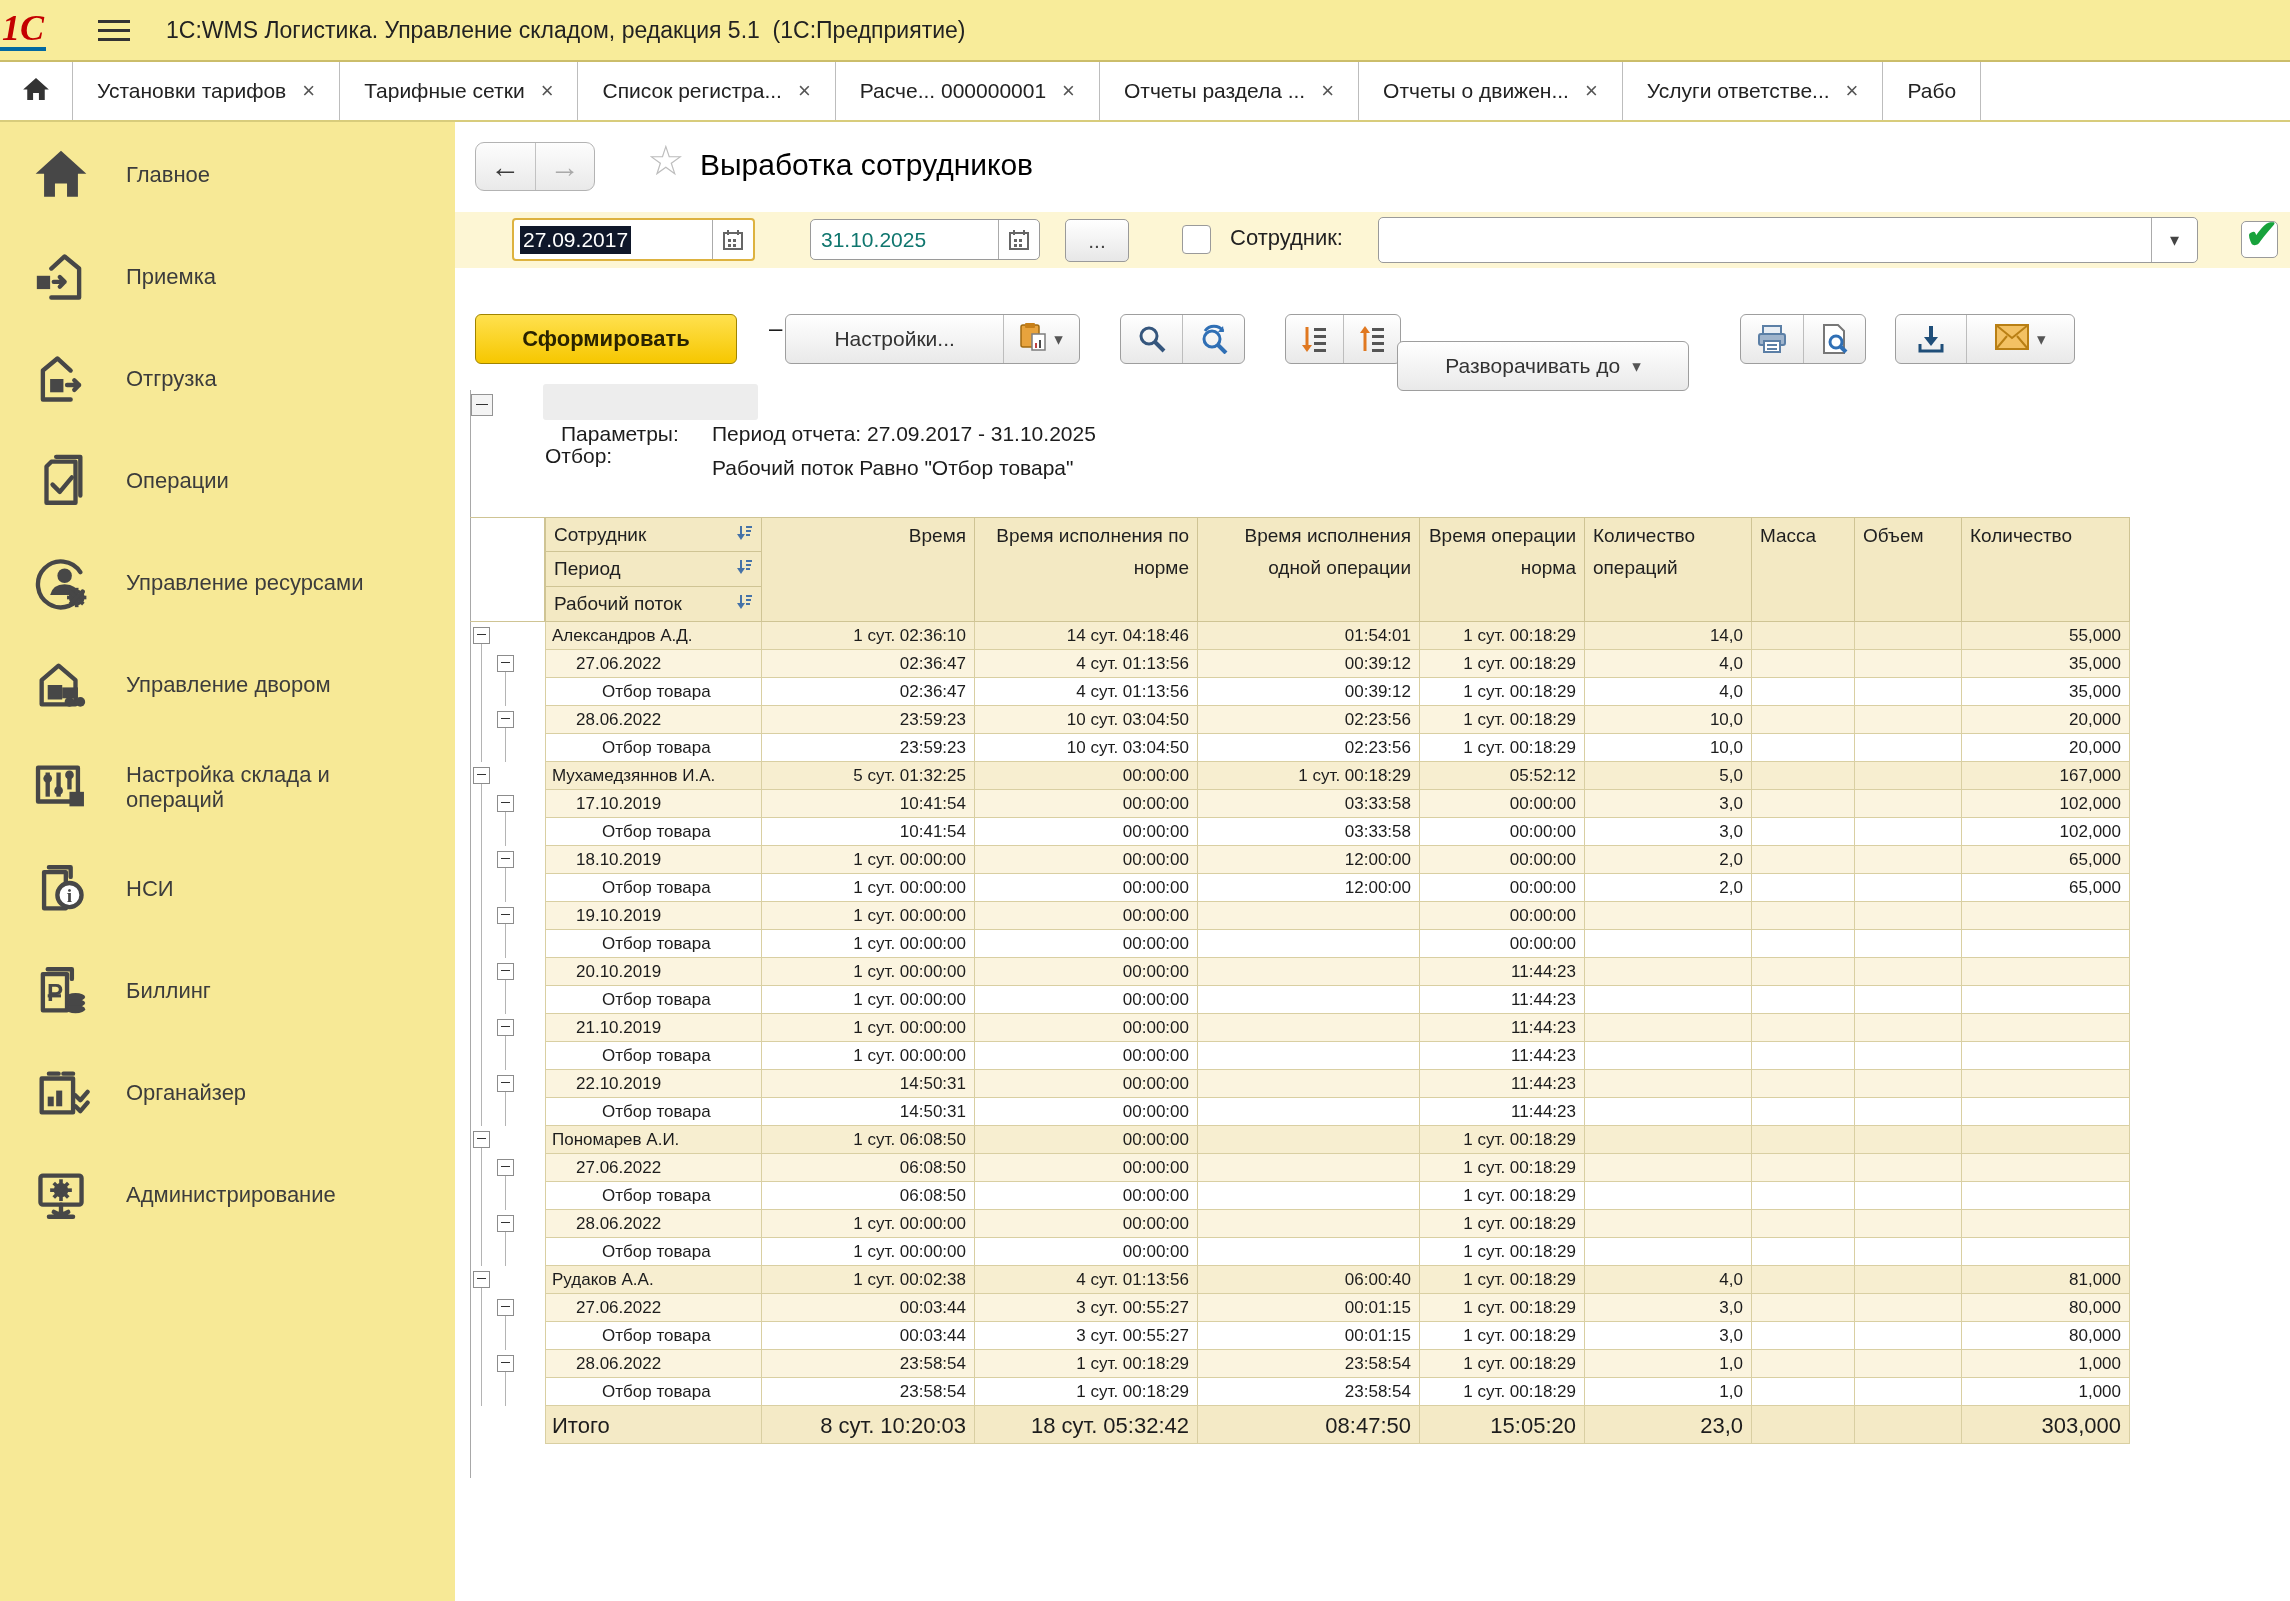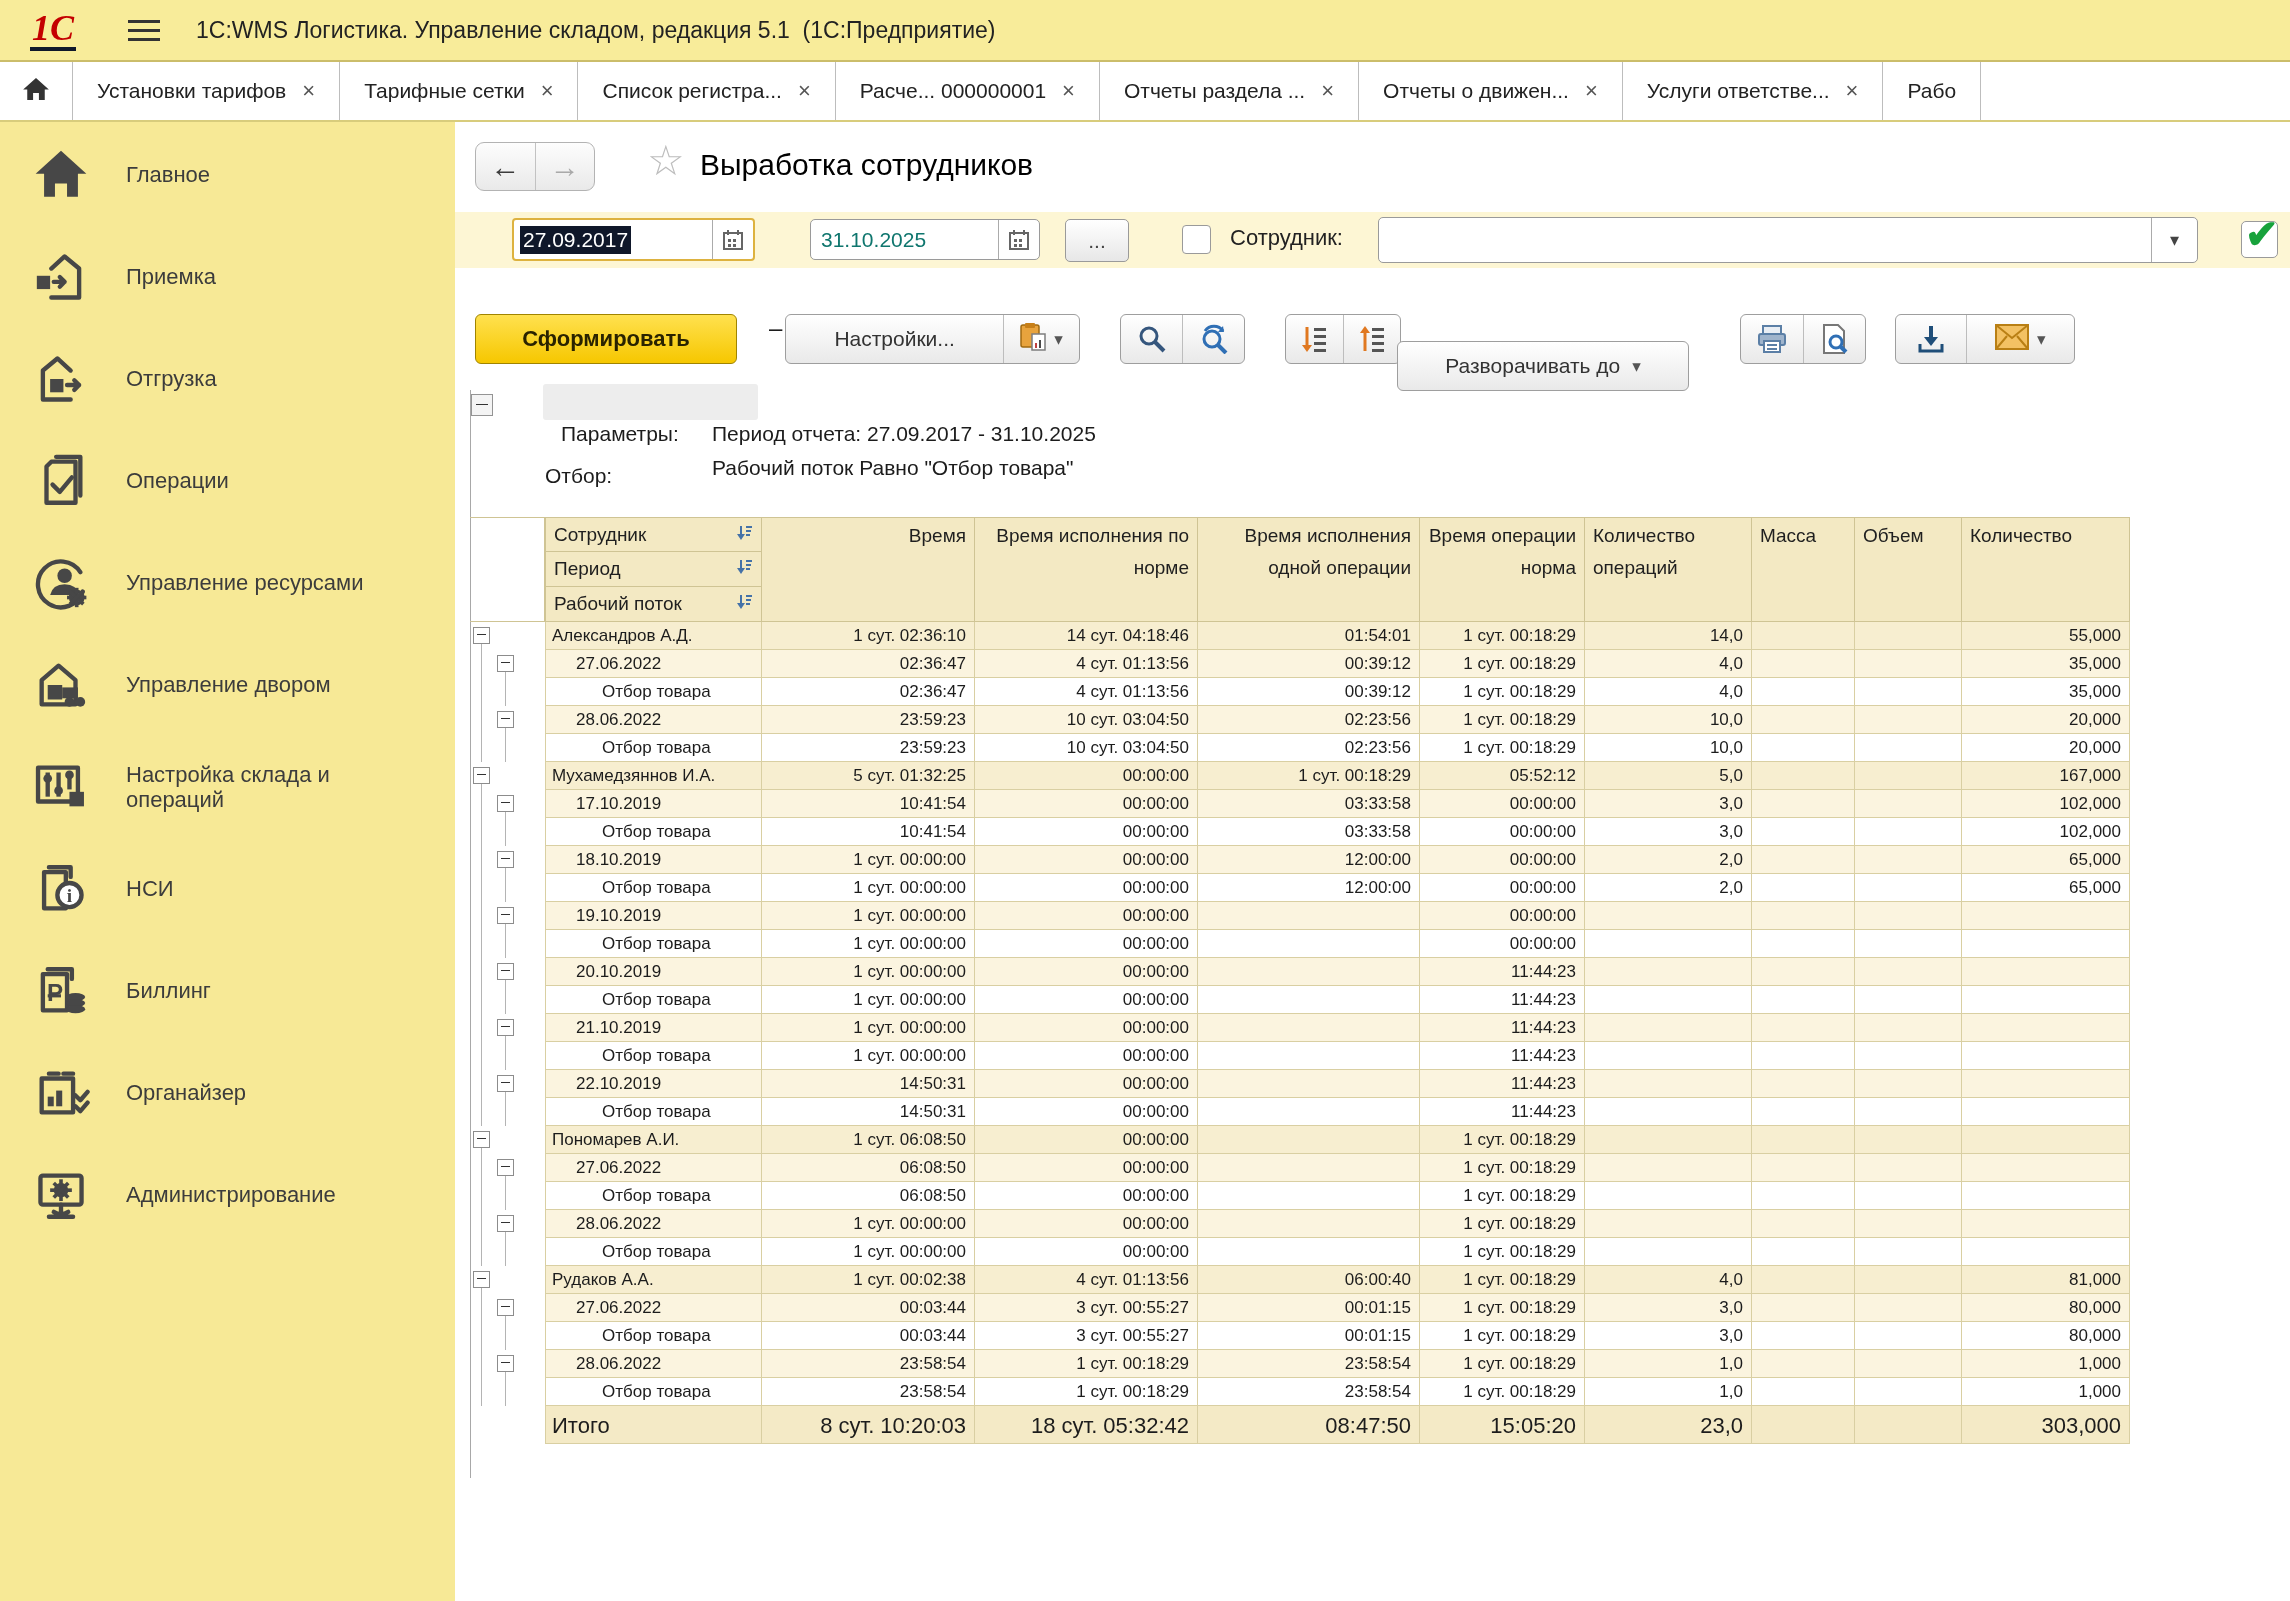--- a/index.html
+++ b/index.html
@@ -3,22 +3,22 @@
 <meta charset="utf-8">
 <style>
   html,body{margin:0;padding:0;}
   body{
     width:2290px;height:1601px;position:relative;overflow:hidden;
     background:#ffffff;font-family:"Liberation Sans",sans-serif;color:#1c1c1c;
   }
   
   #titlebar{position:absolute;left:0;top:0;width:2290px;height:62px;background:#f8ec9a;
     border-bottom:2px solid #cbbd6a;display:flex;align-items:center;box-sizing:border-box;}
-  #logo{margin-left:30px;font-family:"Liberation Serif",serif;font-style:italic;font-weight:bold;
-    font-size:36px;color:#c40000;line-height:1;border-bottom:4px solid #0f172a;padding:0 2px 1px 2px;text-align:center;}
+  #logo{font-family:"Liberation Serif",serif;font-style:italic;font-weight:bold;
+    font-size:36px;color:#c40000;line-height:1;border-bottom:4px solid #0369a1;padding:0 2px 1px 2px;text-align:center;}
   #burger{margin-left:52px;width:32px;display:flex;flex-direction:column;gap:6px;cursor:pointer;}
   #burger div{height:3px;background:#333;}
   #win-title{margin-left:36px;font-size:23px;color:#222;white-space:pre;}
   
   #tabbar{position:absolute;left:0;top:62px;width:2290px;height:60px;background:#fff;
     display:flex;border-bottom:2px solid #d8cc7c;box-sizing:border-box;}
   .tab{display:flex;align-items:center;padding:0 24px;border-right:1px solid #bdbdbd;
     font-size:21px;color:#222;white-space:nowrap;cursor:pointer;}
   .tab-home{width:72px;justify-content:center;padding:0;}
   .tab-close{margin-left:16px;color:#555;font-size:22px;}
@@ -71,21 +71,21 @@
   #btn-expand{left:942px;width:292px;justify-content:center;font-size:21px;color:#333;gap:12px;margin-top:27px;}
   #grp-print{left:1285px;width:126px;} #grp-print .seg{width:62px;}
   #grp-export{left:1440px;width:180px;} #grp-export .s1{width:70px;} #grp-export .s2{width:108px;gap:8px;}
   .caret-ch{color:#555;font-size:17px;}
   
   #corner-box{position:absolute;left:16px;top:272px;width:22px;height:22px;border:1px solid #949494;background:#f4f4f4;box-sizing:border-box;}
   #corner-box::after{content:'';position:absolute;left:4px;right:4px;top:9px;height:1px;background:#333;}
   #param-shade{position:absolute;left:88px;top:262px;width:215px;height:36px;background:#ededed;border-radius:3px;}
   .pline{position:absolute;font-size:21px;color:#1c1c1c;}
   #p-lab1{left:106px;top:300px;} #p-val1{left:257px;top:300px;}
-  #p-lab2{left:90px;top:342px;} #p-val2{left:257px;top:334px;}
+  #p-lab2{left:90px;top:322px;} #p-val2{left:257px;top:334px;}
   #vline{position:absolute;left:15px;top:268px;width:1px;height:1088px;background:#a8a8a8;}
   
   #thead,#tbody{position:absolute;left:15px;display:grid;
     grid-template-columns:75px 217px 213px 223px 222px 165px 167px 103px 107px 168px;}
   #thead{top:395px;grid-template-rows:35px 35px 35px;}
   #tbody{top:500px;grid-auto-rows:min-content;}
   .hc{background:#f3e9c3;border-right:1px solid #cfc494;border-bottom:1px solid #cfc494;border-top:1px solid #cfc494;
     box-sizing:border-box;font-size:19px;color:#1f1f1f;padding:2px 8px;}
   .hc-tree{grid-column:1;grid-row:1/4;background:transparent;}
   .hc1{grid-column:2;border-left:1px solid #cfc494;border-top:none;display:flex;align-items:center;justify-content:space-between;}

